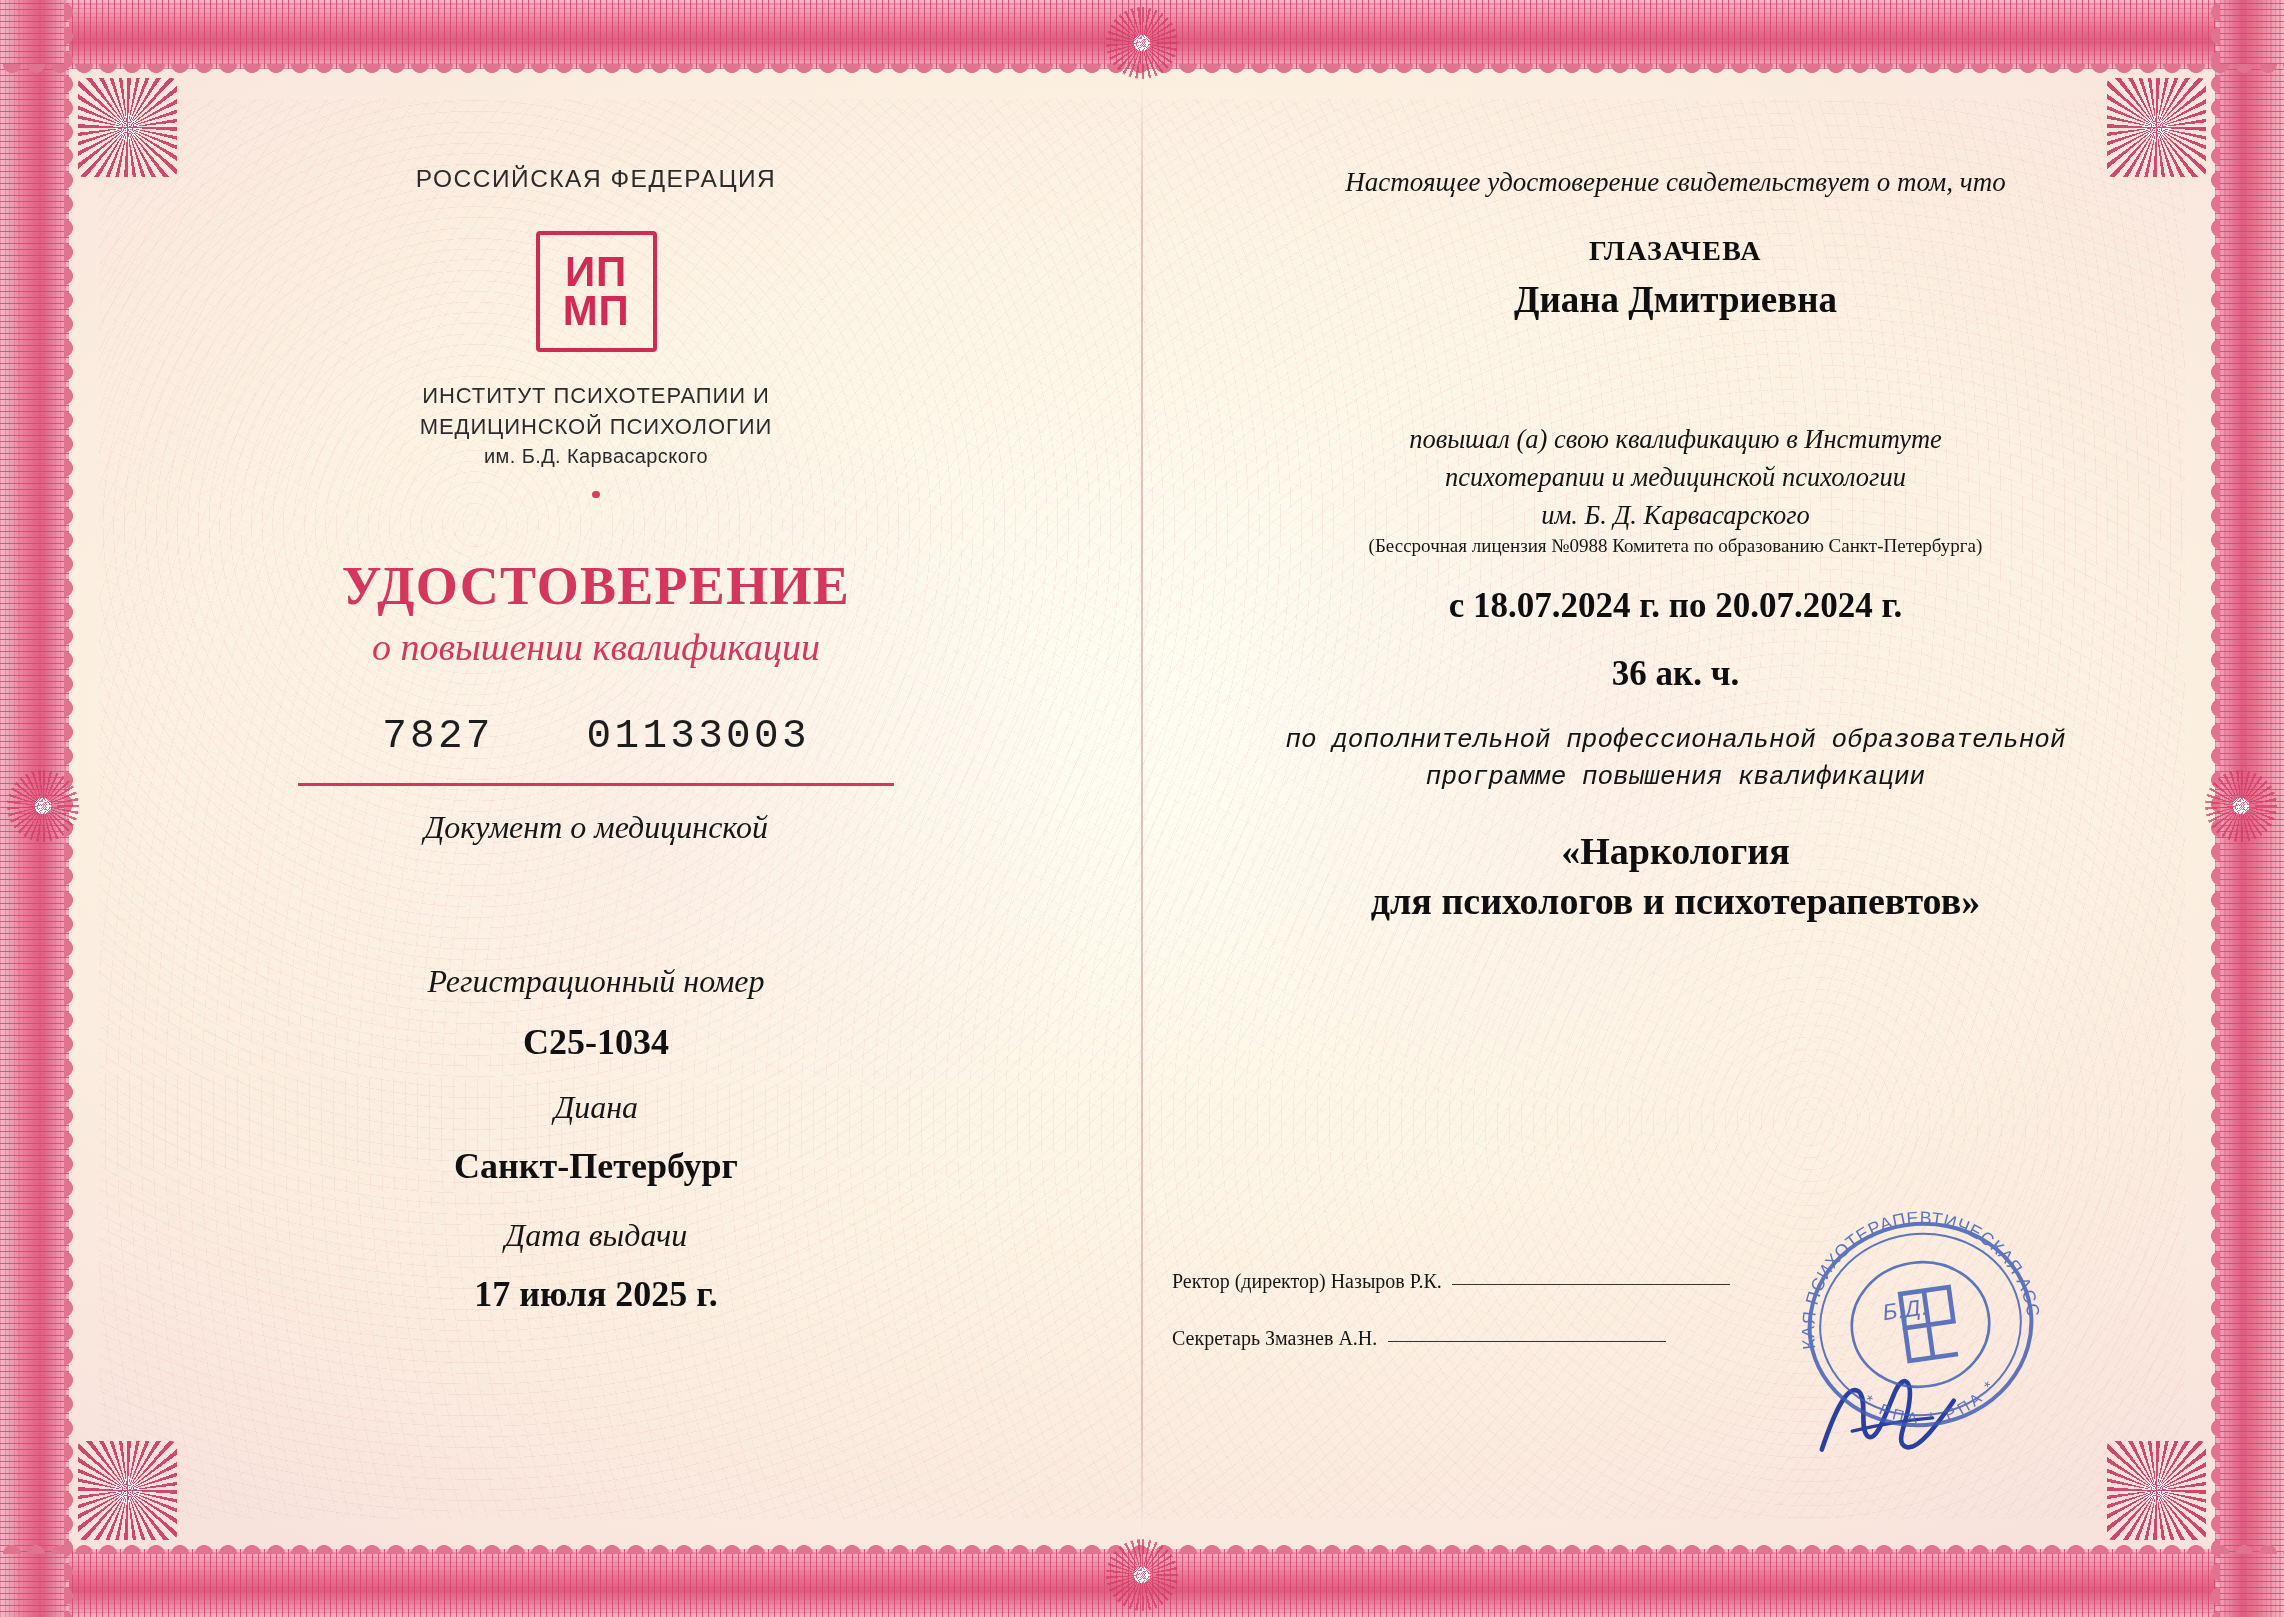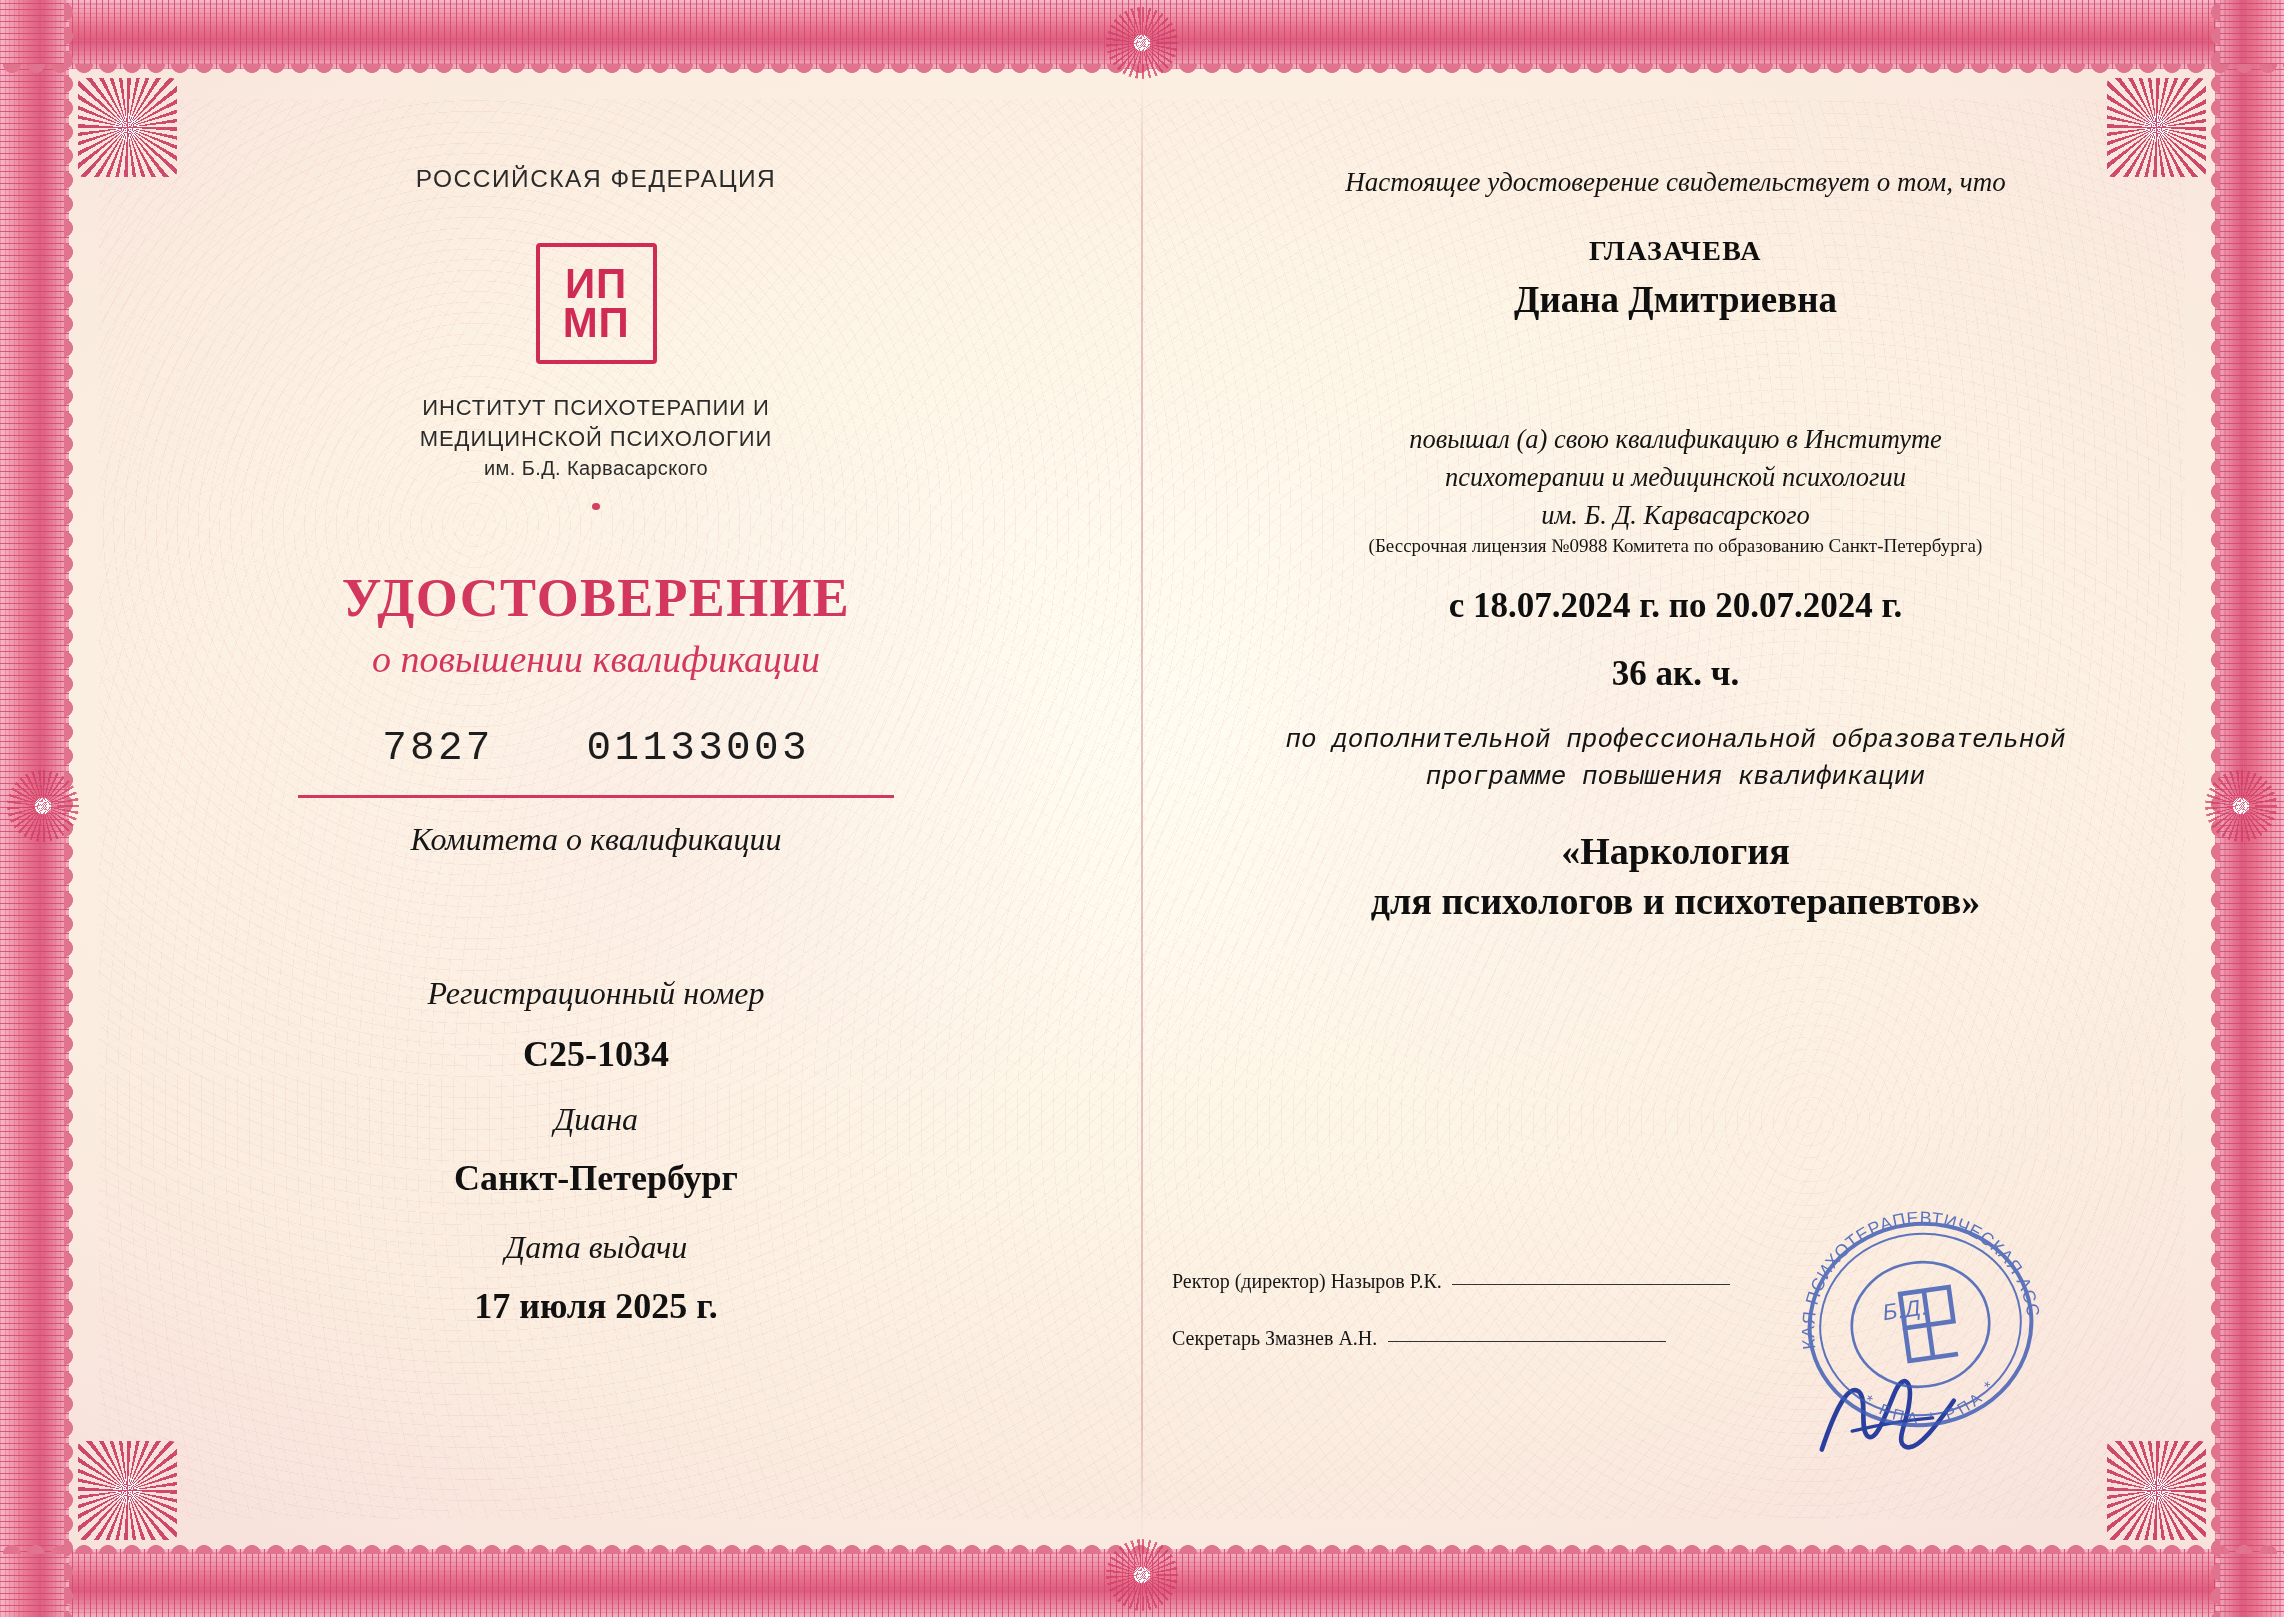--- a/index.html
+++ b/index.html
@@ -227,21 +227,20 @@
     border-radius: 4px;
     display: flex;
     flex-direction: column;
     align-items: center;
     justify-content: center;
     color: #cf2b55;
     font-family: "Liberation Sans", sans-serif;
     font-weight: 700;
     line-height: 0.92;
     letter-spacing: 0.7px;
-    margin-top: 12px;
   }
   .logo-line1 { font-size: 42px; }
   .logo-line2 { font-size: 42px; }
 
   .inst-name {
     margin-top: 28px;
     font-family: "Liberation Sans", sans-serif;
     font-size: 22px;
     letter-spacing: 0.9px;
     line-height: 1.42;
@@ -493,21 +492,21 @@
       <div class="title-sub">о повышении квалификации</div>
 
       <div class="blank-number">
         <span>7827</span>
         <span class="gap"></span>
         <span>01133003</span>
       </div>
 
       <div class="divider-line"></div>
 
-      <div class="doc-kind">Комитета о квалификации</div>
+      <div class="doc-kind">Документ о медицинской</div>
 
       <div class="field-label reg-label">Регистрационный номер</div>
       <div class="field-value reg-value">С25-1034</div>
 
       <div class="field-label city-label">Диана</div>
       <div class="field-value city-value">Санкт-Петербург</div>
 
       <div class="field-label date-label">Дата выдачи</div>
       <div class="field-value date-value">17 июля 2025 г.</div>
     </div>

